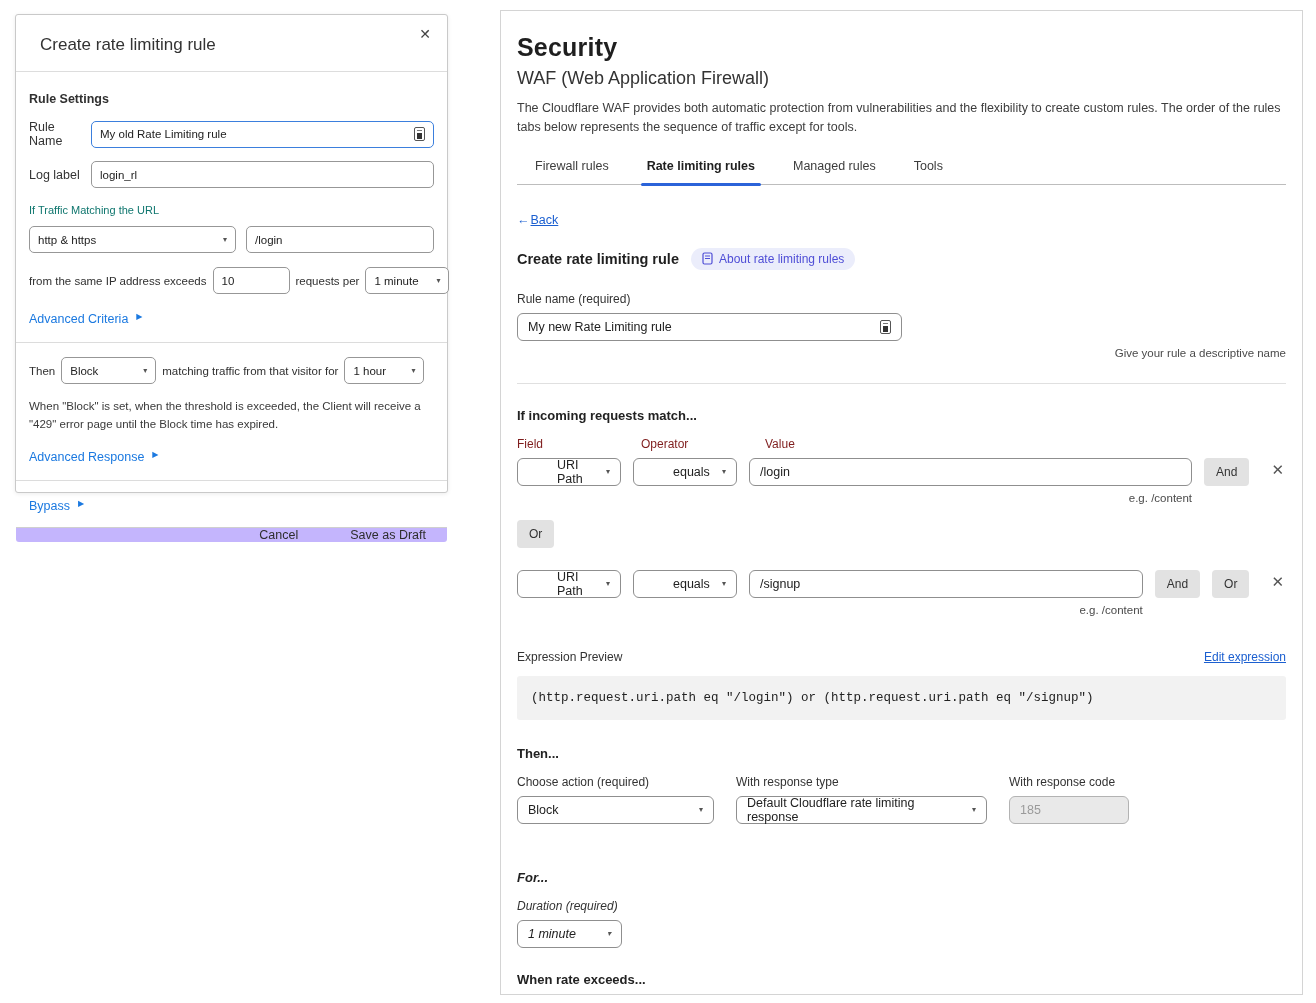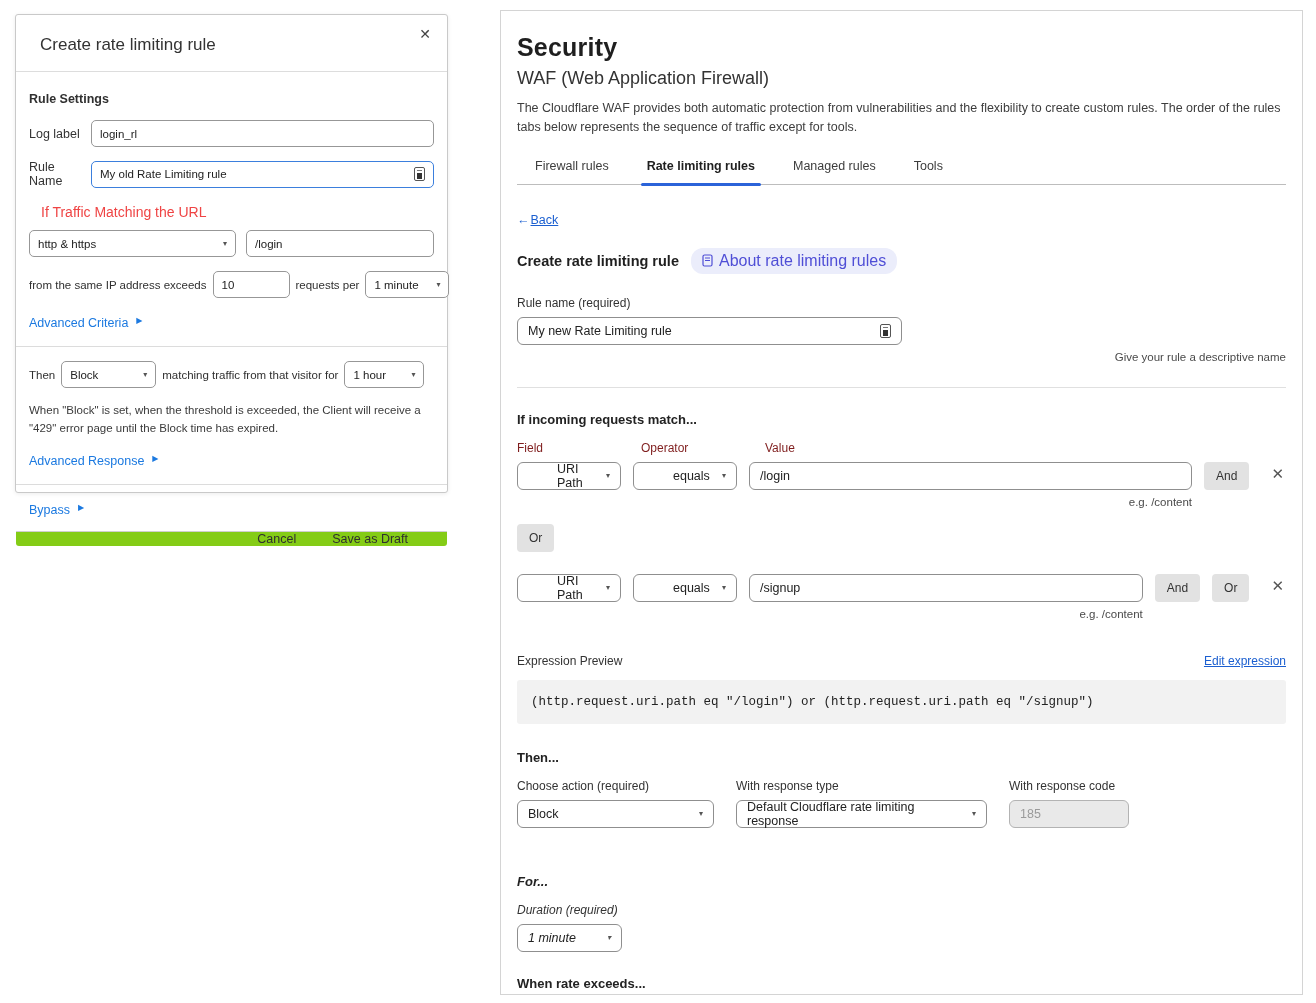--- a/index.html
+++ b/index.html
@@ -19,48 +19,48 @@
   .m-label { width:62px; flex:none; font-size:12.5px; color:#333; }
   .inp { display:flex; align-items:center; border:1px solid #979797; border-radius:5px;
          height:27px; padding:0 8px; font-size:11.5px; background:#fff; flex:1; color:#222; }
   .inp.focused { border:1.5px solid #3b7fdd; }
   .autofill-box { margin-left:auto; width:11px; height:14px; border:1px solid #555; border-radius:2px; position:relative; flex:none; }
   .autofill-box::after { content:""; position:absolute; left:2px; top:5px; width:5px; height:6px; background:#333; }
   .autofill-box::before { content:""; position:absolute; left:2px; top:2px; width:5px; height:1px; background:#777; }
   .sel { display:flex; align-items:center; justify-content:space-between; border:1px solid #979797;
          border-radius:5px; height:27px; padding:0 8px; font-size:11.5px; background:#fff; cursor:pointer; color:#222; }
   .sel .caret { font-size:8px; color:#555; margin-left:6px; }
-  .m-heading { font-size:14px; color:#ef4444; margin:16px 0 10px 12px; }
+  .m-heading { font-size:11px; color:#0f766e; margin:16px 0 10px 0; }
   .m-url-row { display:flex; gap:10px; margin-bottom:14px; }
   .m-inline { display:flex; align-items:center; gap:6px; font-size:11.5px; white-space:nowrap; margin-bottom:14px; }
   .m-link { color:#1b79e0; font-size:12.5px; cursor:pointer; display:inline-flex; align-items:flex-start; gap:8px; margin:4px 0 14px 0; }
   .m-link .tri { font-size:8px; }
   .m-divider { border-top:1px solid #dcdcdc; margin:2px -13px 14px -13px; }
   .m-help { font-size:11.5px; color:#3a3a3a; line-height:1.55; margin-bottom:12px; }
-  .modal-footer { background:#84cc16; border-top:1px solid #cfcfcf; height:52px; display:flex;
-                  align-items:center; justify-content:flex-end; gap:36px; padding:0 39px; border-radius:0 0 3px 3px; }
+  .modal-footer { background:#c4b5fd; border-top:1px solid #cfcfcf; height:52px; display:flex;
+                  align-items:center; justify-content:flex-end; gap:52px; padding:0 21px; border-radius:0 0 3px 3px; }
   .footer-btn { font-size:12.5px; color:#2e2e2e; cursor:pointer; background:none; border:none; font-family:inherit; }
 
   
   .panel { position:absolute; left:500px; top:10px; width:803px; height:985px;
            background:#fff; border:1px solid #d4d4d4; padding:22px 16px 0 16px; }
   .p-title { font-size:25px; font-weight:700; color:#1f1f1f; letter-spacing:0.2px; }
   .p-subtitle { font-size:18px; font-weight:400; color:#333; margin-top:6px; }
   .p-desc { font-size:12.5px; color:#3d3d3d; line-height:1.5; margin-top:10px; max-width:775px; }
   .tabs { display:flex; gap:26px; margin-top:22px; padding-left:12px; border-bottom:1px solid #bdbdbd; }
   .tab { font-size:12.5px; color:#3d3d3d; padding:0 6px 11px 6px; cursor:pointer; position:relative; }
   .tab.active { font-weight:700; color:#1f1f1f; }
   .tab.active::after { content:""; position:absolute; left:0; right:0; bottom:-2px; height:3px; background:#2b63d9; border-radius:2px; }
   .back-link { display:inline-flex; align-items:center; gap:1px; color:#1b5fd0; font-size:12.5px;
                margin-top:28px; cursor:pointer; }
   .back-link .bl-text { text-decoration:underline; }
   .form-title-row { display:flex; align-items:center; gap:12px; margin-top:20px; }
   .form-title { font-size:14.5px; font-weight:700; color:#1f1f1f; }
   .about-badge { display:inline-flex; align-items:center; gap:6px; background:#ebedfb; color:#4f4ed6;
-                 font-size:16px; padding:4px 11px; border-radius:12px; cursor:pointer; }
+                 font-size:12px; padding:4px 11px; border-radius:12px; cursor:pointer; }
   .p-label { font-size:12px; color:#333; margin-bottom:7px; }
   .p-inp { display:flex; align-items:center; border:1px solid #8f8f8f; border-radius:6px; height:28px;
            padding:0 10px; font-size:12.5px; background:#fff; color:#222; }
   .p-inp.disabled { background:#e9e9e9; border-color:#b3b3b3; color:#9a9a9a; }
   .p-sel { display:flex; align-items:center; justify-content:space-between; border:1px solid #8f8f8f;
            border-radius:6px; height:28px; padding:0 10px; font-size:12.5px; background:#fff; cursor:pointer; color:#222; }
   .p-sel .caret { font-size:8px; color:#555; margin-left:8px; }
   .p-help { font-size:11.5px; color:#4a4a4a; margin-top:6px;text-align:right; }
   .hr { border-top:1px solid #e0e0e0; margin:24px 0; }
   .sec-h { font-size:13px; font-weight:700; color:#222; margin-bottom:14px; }
@@ -91,31 +91,31 @@
 
   <div class="modal">
     <div class="modal-header">
       <div class="modal-title">Create rate limiting rule</div>
       <span class="modal-close">✕</span>
     </div>
     <div class="modal-body">
       <div class="m-sec-title">Rule Settings</div>
 
       <div class="m-row">
-        <span class="m-label">Log label</span>
-        <div class="inp">
-          <span>login_rl</span>
-        </div>
-      </div>
-
-      <div class="m-row">
         <span class="m-label">Rule Name</span>
         <div class="inp focused">
           <span>My old Rate Limiting rule</span>
           <span class="autofill-box"></span>
+        </div>
+      </div>
+
+      <div class="m-row">
+        <span class="m-label">Log label</span>
+        <div class="inp">
+          <span>login_rl</span>
         </div>
       </div>
 
       <div class="m-heading">If Traffic Matching the URL</div>
 
       <div class="m-url-row">
         <div class="sel" style="width:207px;">
           <span>http &amp; https</span>
           <span class="caret">▾</span>
         </div>

